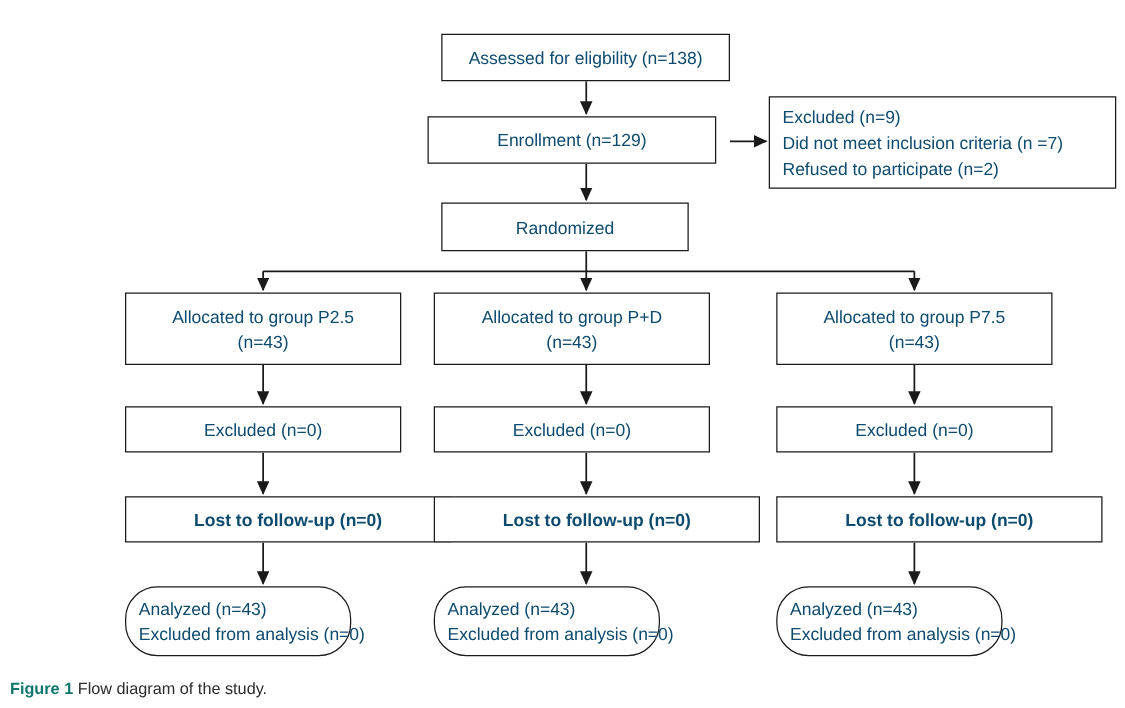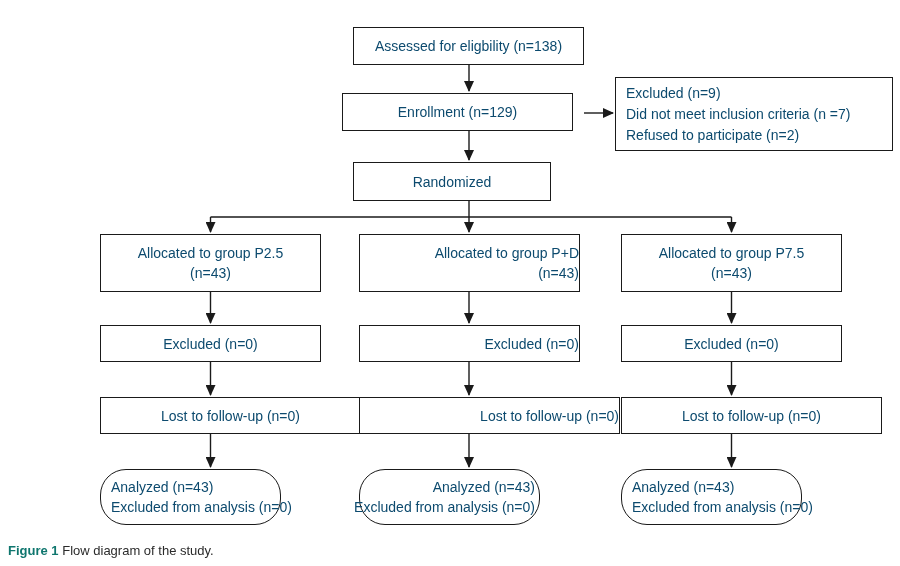--- a/index.html
+++ b/index.html
@@ -37,25 +37,25 @@
   .box span { display: block; white-space: nowrap; }
 
   
   #b-assessed { left: 353px; top: 27px;  width: 231px; height: 38px; }
   #b-enroll   { left: 342px; top: 93px;  width: 231px; height: 38px; }
   #b-exclr    { left: 615px; top: 77px;  width: 278px; height: 74px; line-height: 21px; }
   #b-rand     { left: 353px; top: 162px; width: 198px; height: 39px; }
 
   
   .col0 { left: 100px; }
-  .col1 { left: 359px; align-items: flex-end; }
+  .col1 { left: 347px; }
   .col2 { left: 621px; }
   .row-alloc { top: 234px; width: 221px; height: 58px; }
   .row-excl  { top: 325px; width: 221px; height: 37px; }
-  .row-lost  { top: 397px; width: 261px; height: 37px; }
+  .row-lost  { top: 397px; width: 261px; height: 37px; font-weight: bold; }
   .row-anal  { top: 469px; width: 181px; height: 56px; border-radius: 26px; }
 
   .caption {
     position: absolute;
     left: 8px;
     top: 543px;
     font-size: 13px;
     color: #2b2b2b;
   }
   .cap-label { font-weight: bold; color: #0f766e; display: inline; }

